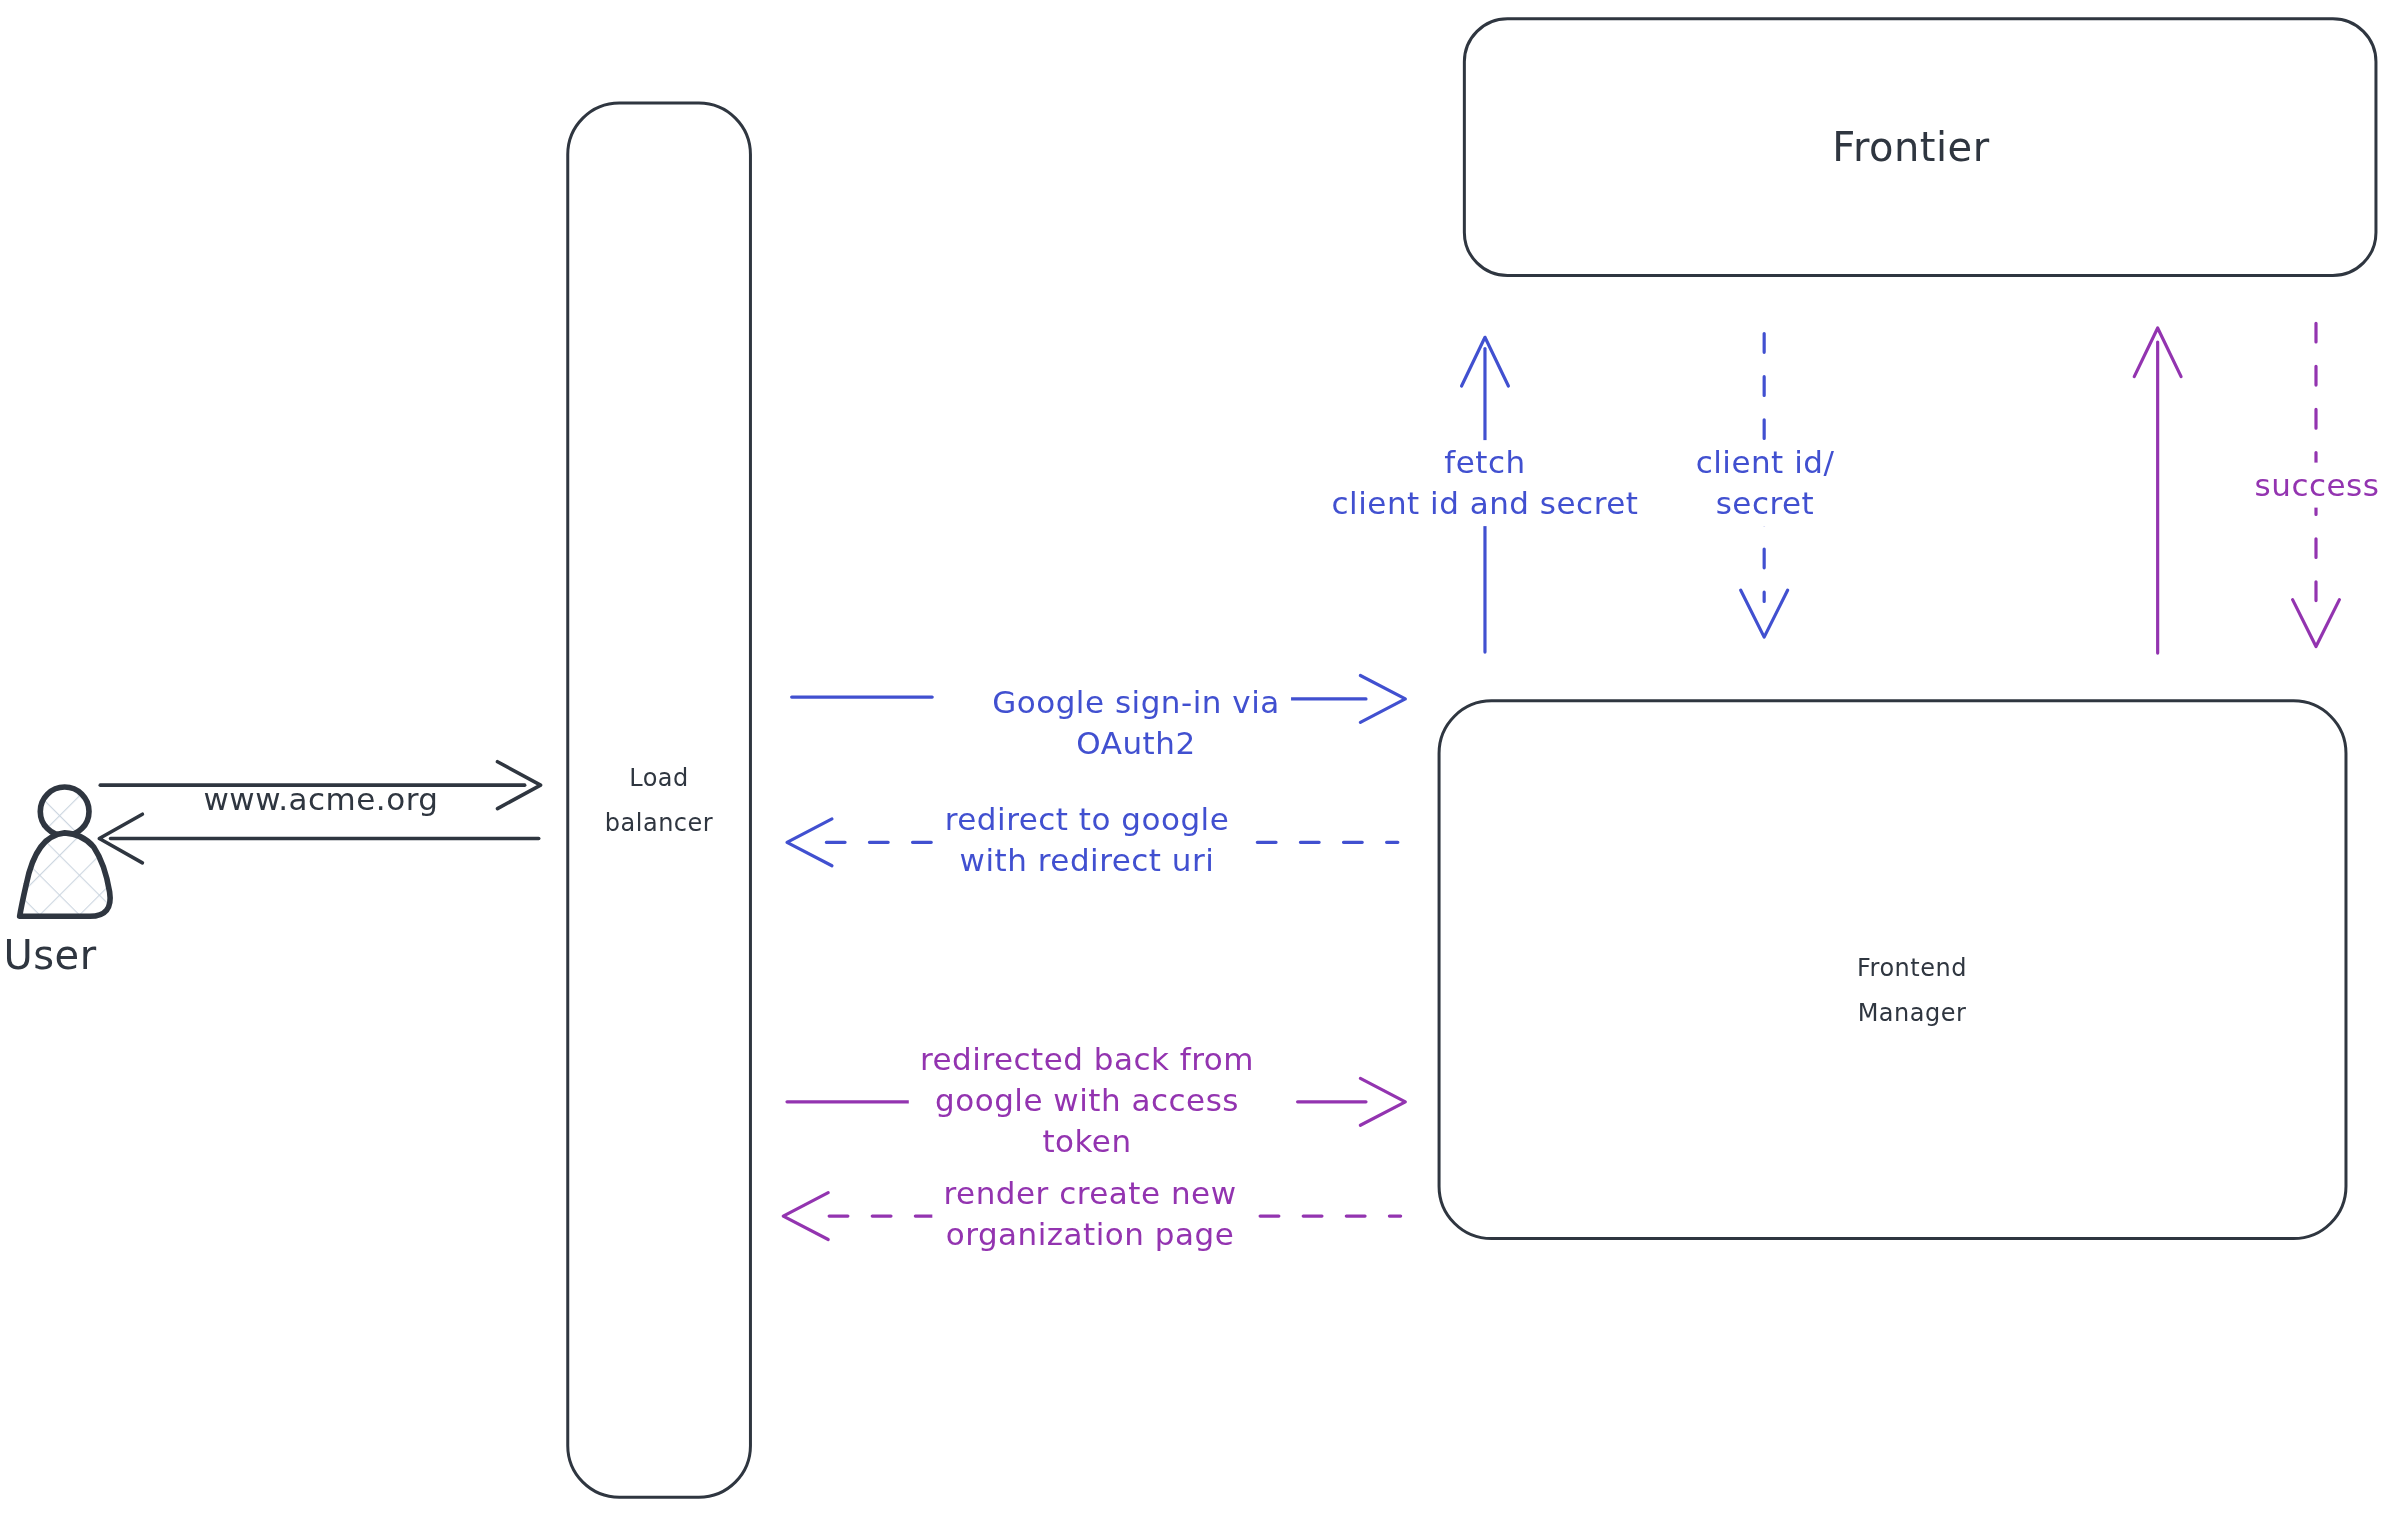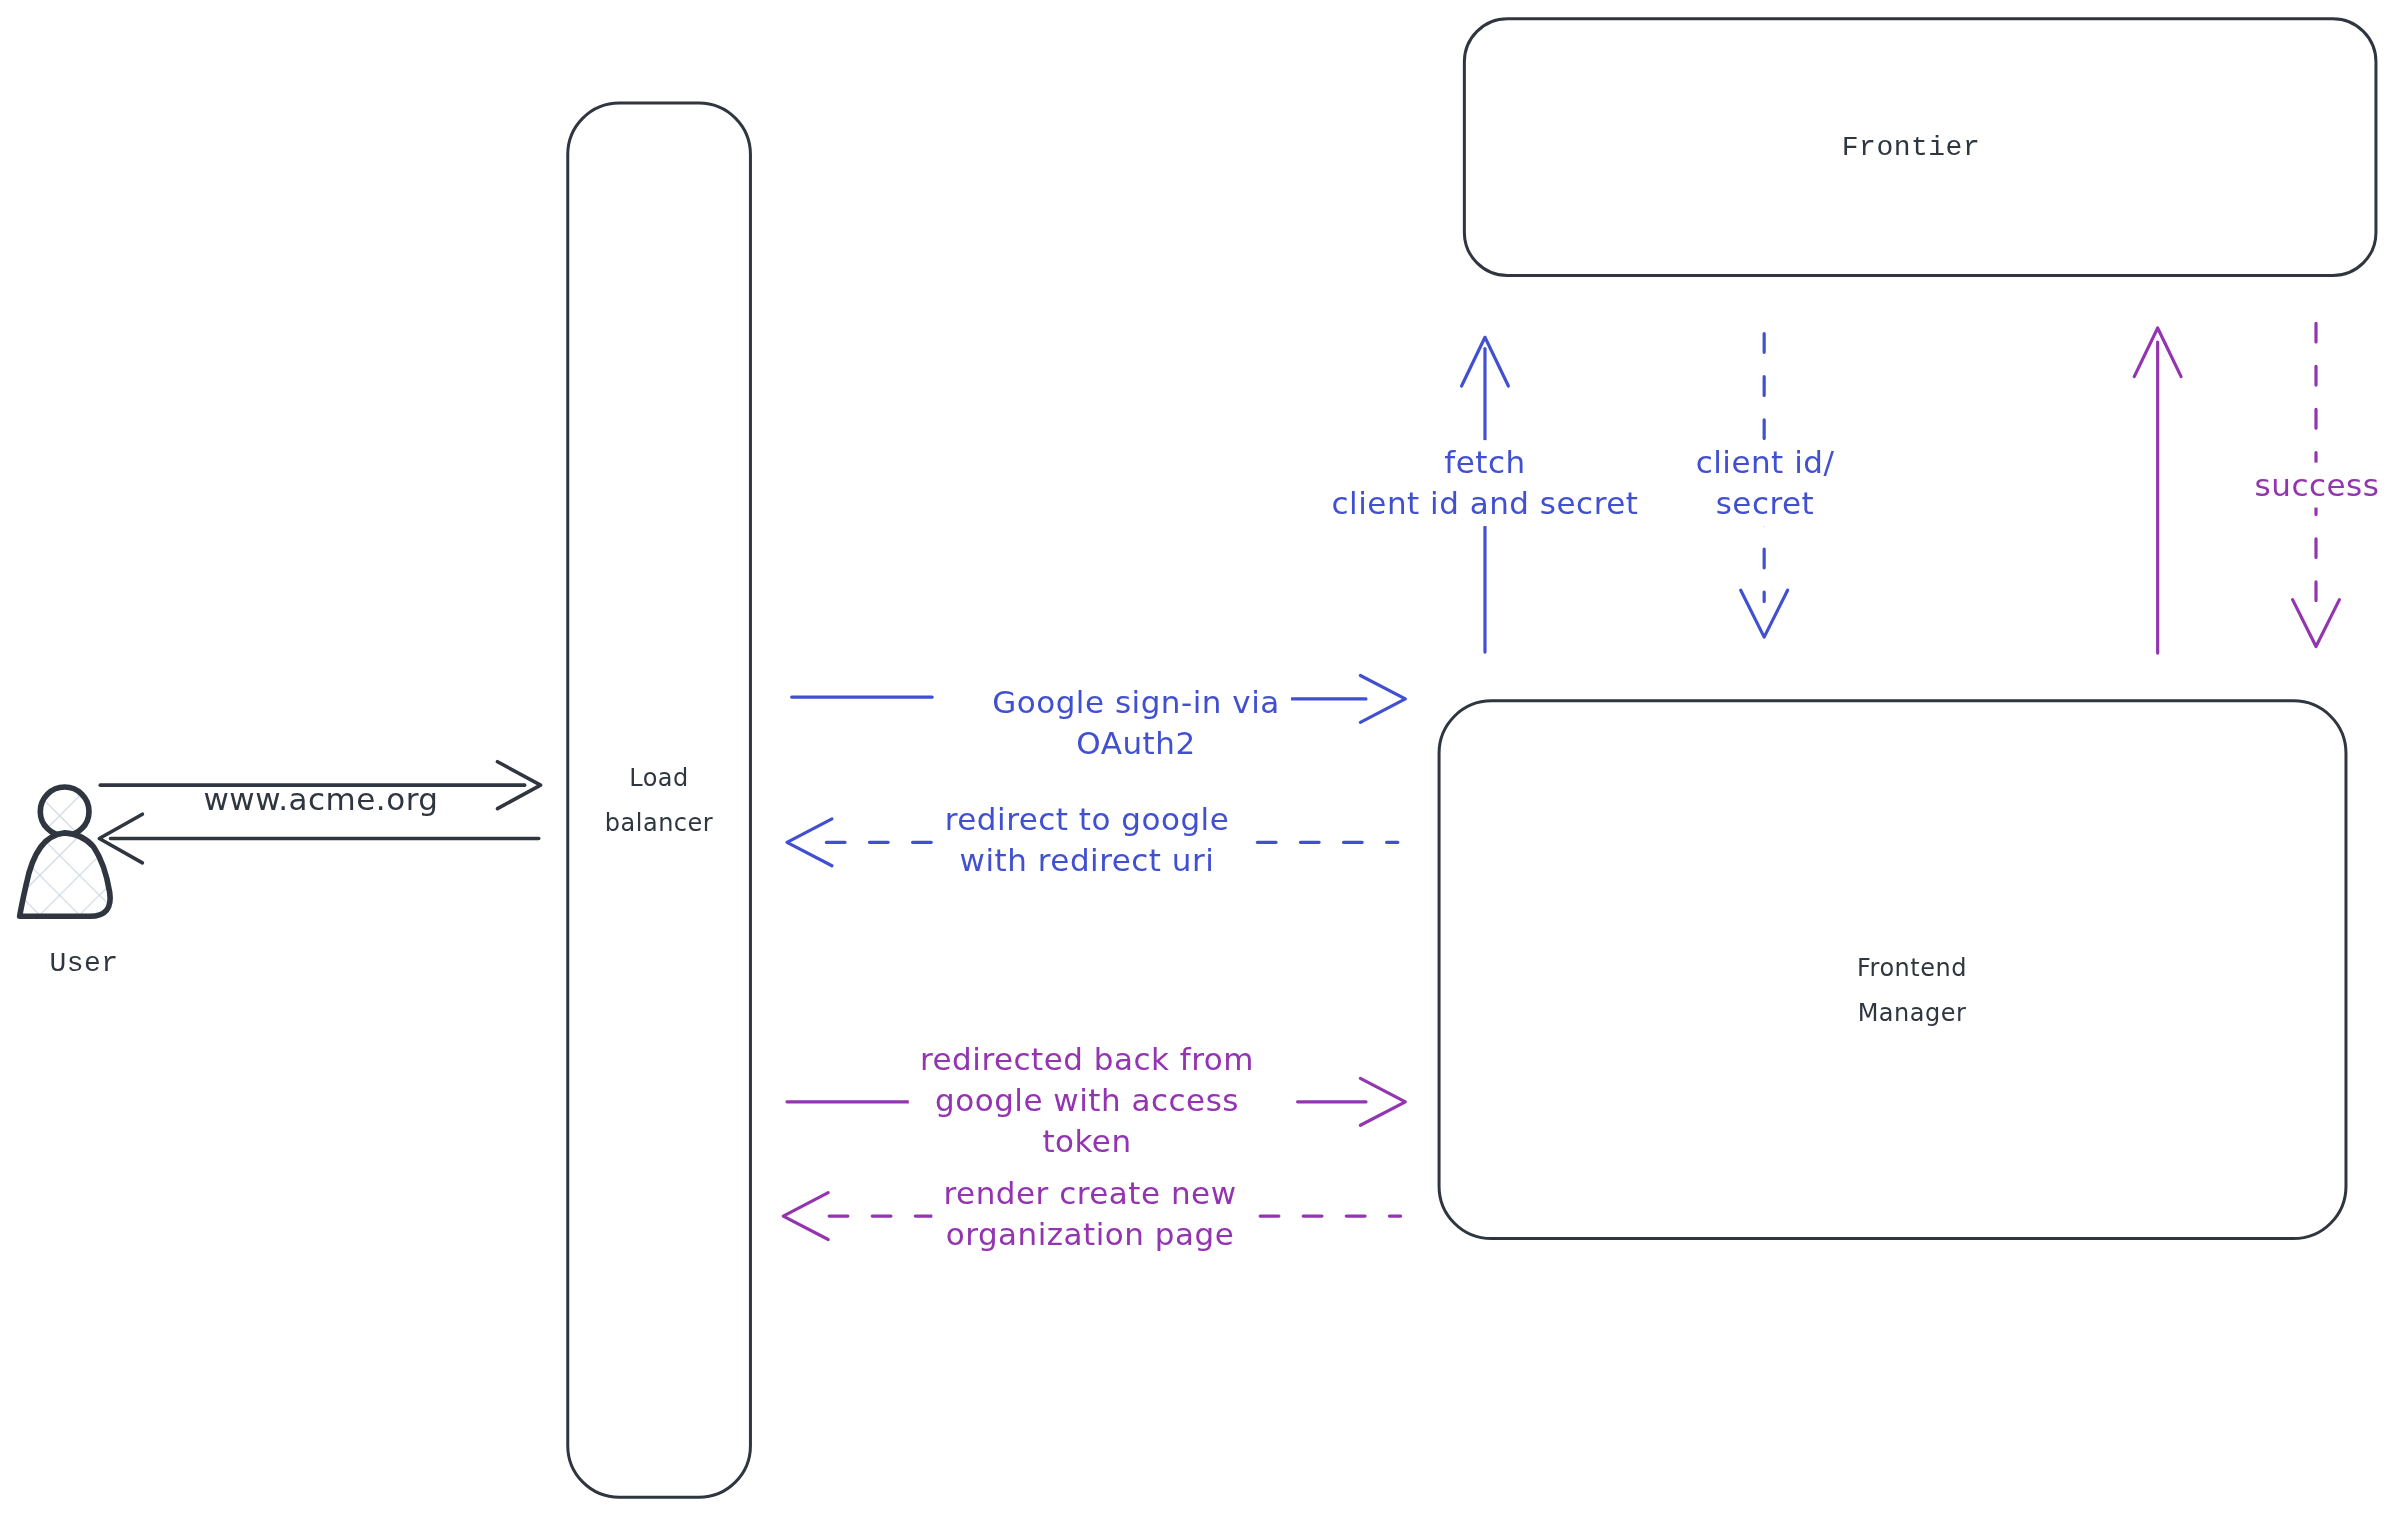--- a/index.html
+++ b/index.html
@@ -34,21 +34,21 @@
     white-space:pre-line;
     font-size:31px;
     line-height:41px;
     letter-spacing:0.5px;
     pointer-events:none;
   }
   .lbl.mask{background:var(--bg);padding:1.9px 11.2px;}
   .c-ink{color:var(--ink);}
   .c-blue{color:var(--blue);}
   .c-purple{color:var(--purple);}
-  .node-title{font-size:28px;line-height:49px;font-family:Liberation Mono, monospace;}
+  .node-title{font-size:40px;line-height:49px;}
   .box-title-sm{font-size:24px;line-height:45px;}
 </style>
 </head>
 <body>
 
 <div class="canvas">
 
   <svg width="2405" height="1530" viewBox="0 0 2567 1633">
     <defs>
       <pattern id="crosshatch" width="30" height="30" patternUnits="userSpaceOnUse" patternTransform="rotate(45)">
@@ -125,21 +125,21 @@
       <line x1="1385" y1="1176" x2="1458" y2="1176"></line>
       <path d="M 1452 1151 L 1500 1176 L 1452 1201"></path>
     </g>
 
     <g class="arrow purple">
       <line class="dashed" x1="885" y1="1298" x2="1495" y2="1298"></line>
       <path d="M 884 1273 L 836 1298 L 884 1323"></path>
     </g>
   </svg>
 
-  <div class="lbl c-ink node-title" style="left:84px;top:955px;margin-top:8px;">User</div>
+  <div class="lbl c-ink node-title" style="left:50px;top:955px;">User</div>
   <div class="lbl c-ink box-title-sm" style="left:659px;top:801px;">Load
 balancer</div>
   <div class="lbl c-ink node-title" style="left:1911px;top:147px;">Frontier</div>
   <div class="lbl c-ink box-title-sm" style="left:1893px;top:991px;margin-left:19px;">Frontend
 Manager</div>
 
   <div class="lbl c-ink" style="left:321px;top:799px;">www.acme.org</div>
   <div class="lbl c-blue mask" style="left:1136px;top:691px;margin-top:32px;">Google sign-in via
 OAuth2</div>
   <div class="lbl c-blue mask" style="left:1087px;top:840px;">redirect to google

